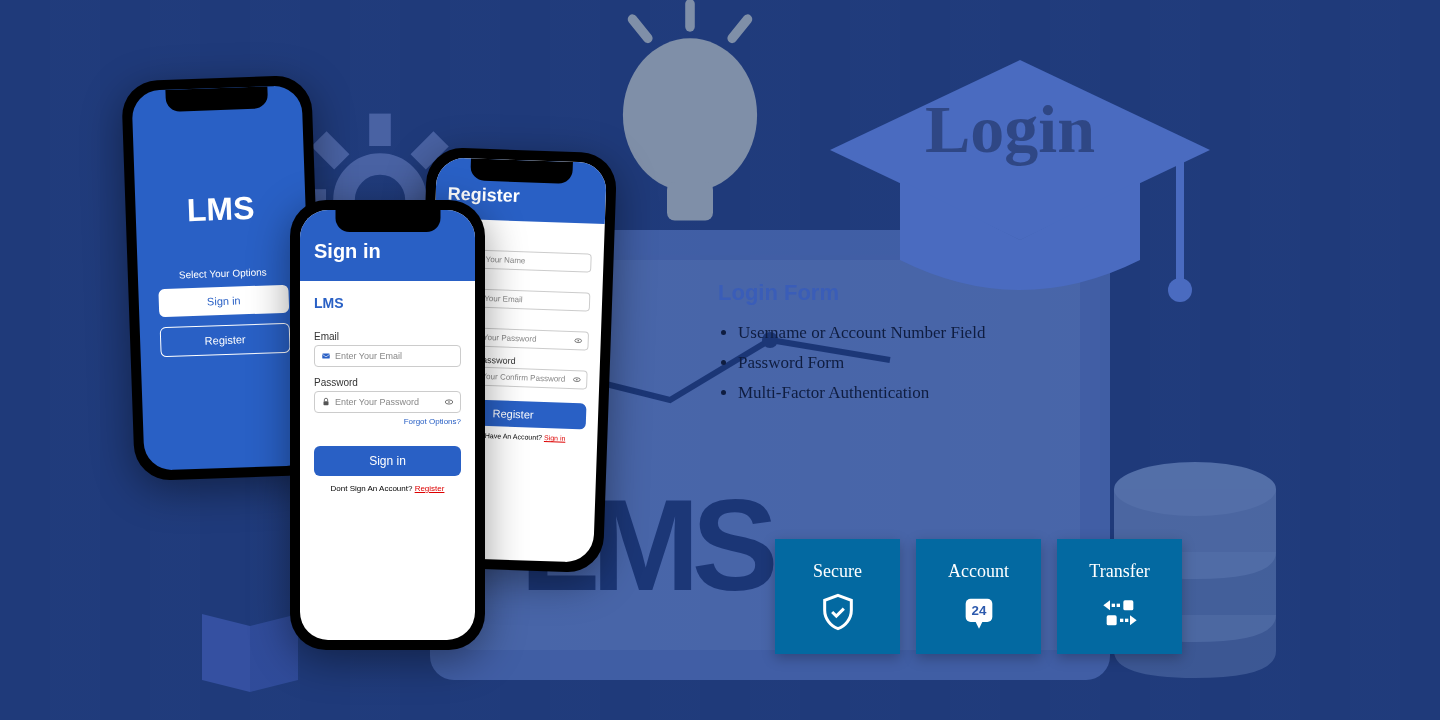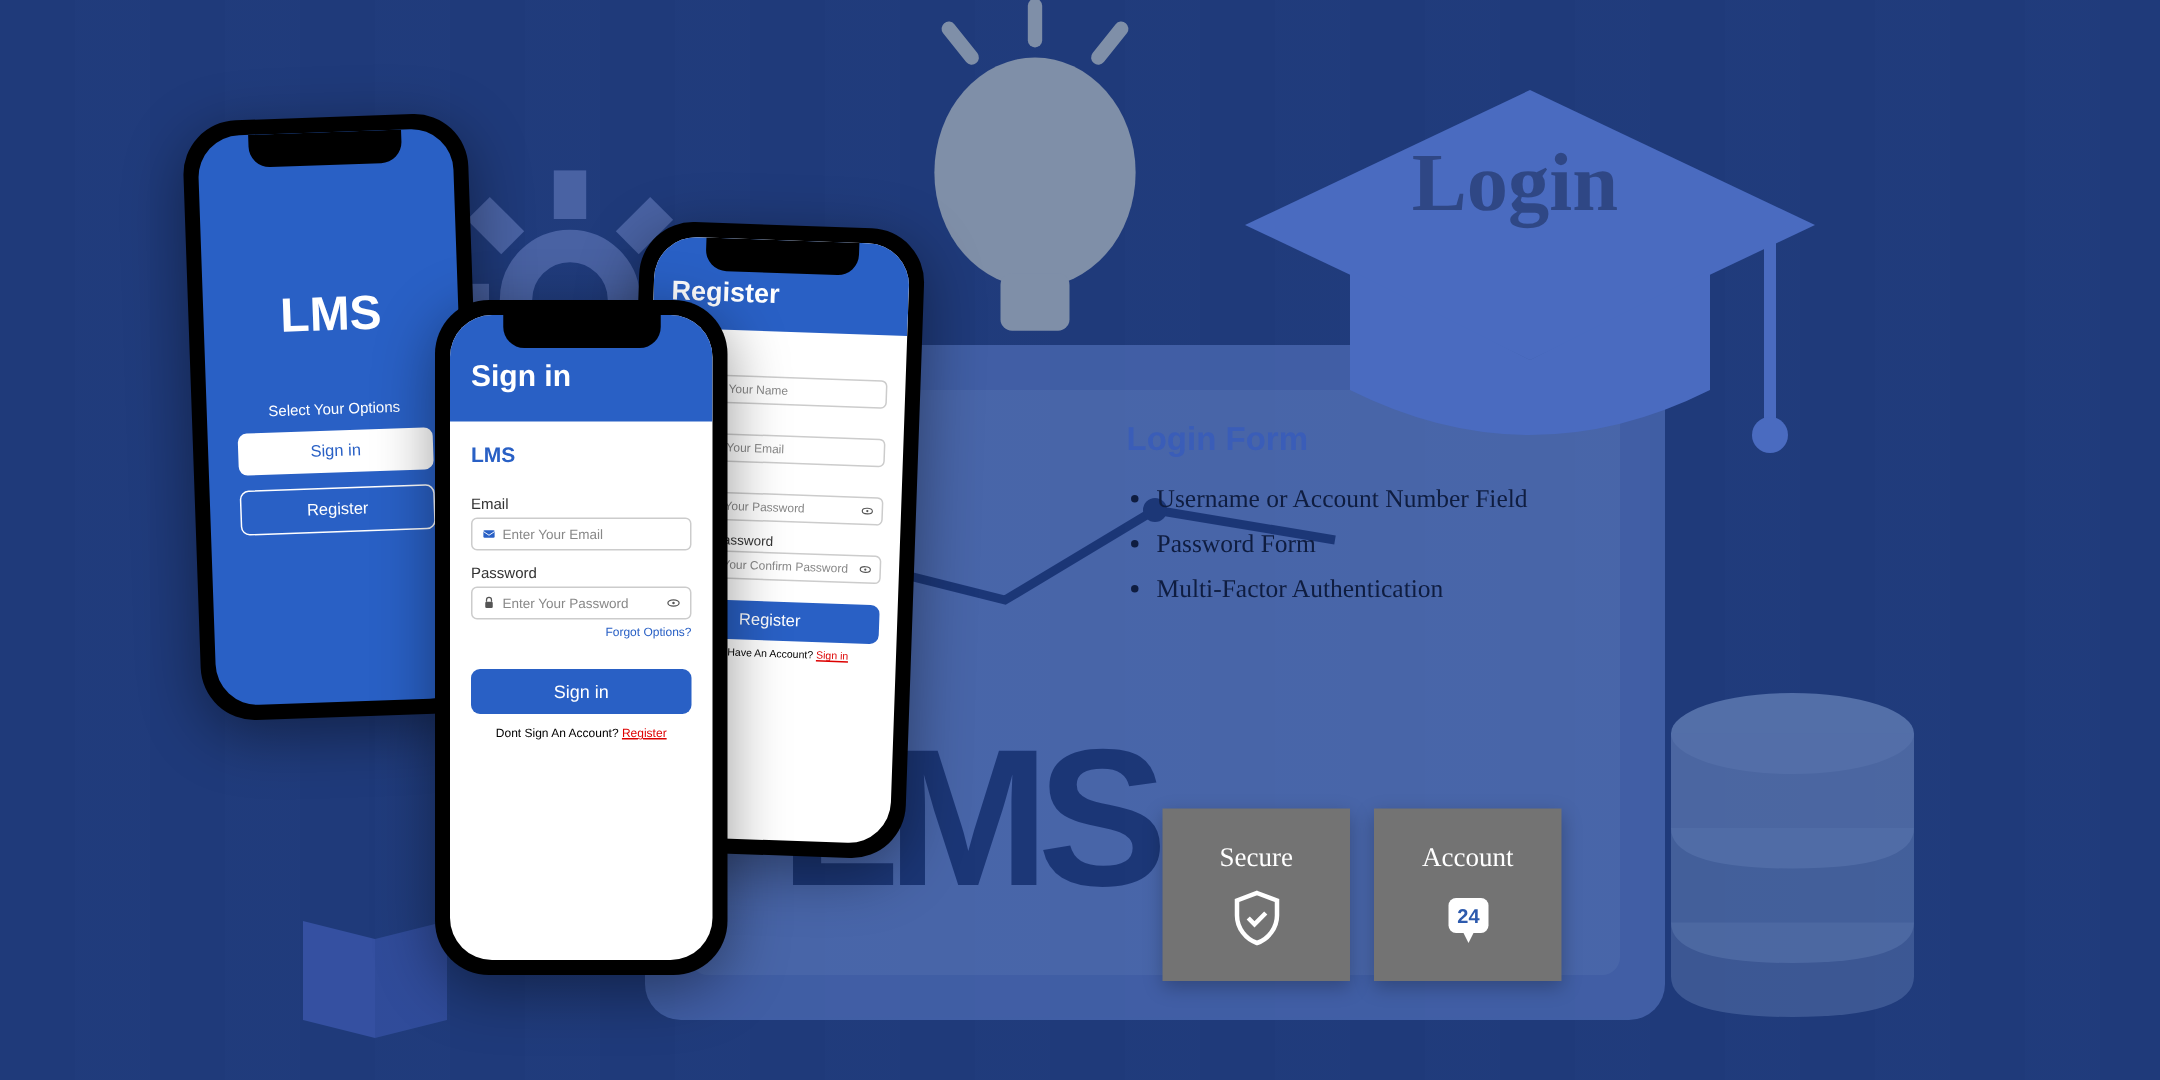--- a/index.html
+++ b/index.html
@@ -165,34 +165,34 @@
 
 .hero-heading {
   position: absolute;
   left: 720px;
   top: 90px;
   width: 580px;
   text-align: center;
 }
 .hero-heading h1 {
   color: #1a2a55;
-  font-size: 55px;
+  font-size: 68px;
   font-weight: bold;
   opacity: 0.55;
   margin-bottom: 30px;
 }
 .hero-heading p {
   color: #0f1d40;
   font-size: 17px;
   line-height: 1.5;
 }
 
 .login-form-block {
   position: absolute;
-  left: 751px;
+  left: 718px;
   top: 280px;
   width: 500px;
 }
 .login-form-block h3 {
   color: #3a5db8;
   font-size: 22px;
   font-family: Arial, sans-serif;
   font-weight: bold;
   margin-bottom: 12px;
 }
@@ -208,21 +208,21 @@
 
 
 .feature-cards {
   position: absolute;
   bottom: 66px;
   left: 775px;
   display: flex;
   gap: 16px;
 }
 .card {
-  background: #737373;
+  background: #0369a1;
   width: 125px;
   height: 115px;
   display: flex;
   flex-direction: column;
   align-items: center;
   justify-content: center;
   gap: 10px;
   box-shadow: 0 4px 12px rgba(0,0,0,0.25);
 }
 .card-label {
@@ -419,13 +419,28 @@
     </svg>
   </div>
   <div class="card">
     <div class="card-label">Account</div>
     <svg class="card-icon" viewBox="0 0 24 24">
       <rect x="4" y="4" width="16" height="14" rx="3" fill="currentColor"></rect>
       <polygon points="10,18 14,18 12,22" fill="currentColor"></polygon>
       <text x="12" y="14" font-size="8" font-weight="bold" text-anchor="middle" fill="#2d5aad" font-family="Arial">24</text>
     </svg>
   </div>
+  <div class="card">
+    <div class="card-label">Transfer</div>
+    <svg class="card-icon" viewBox="0 0 24 24">
+      <g fill="currentColor">
+        <polygon points="2,8 6,5 6,11"></polygon>
+        <rect x="7" y="7" width="2" height="2"></rect>
+        <rect x="10" y="7" width="2" height="2"></rect>
+        <rect x="14" y="5" width="6" height="6" rx="1"></rect>
+        <rect x="4" y="14" width="6" height="6" rx="1"></rect>
+        <rect x="12" y="16" width="2" height="2"></rect>
+        <rect x="15" y="16" width="2" height="2"></rect>
+        <polygon points="22,17 18,14 18,20"></polygon>
+      </g>
+    </svg>
+  </div>
 </div>
 
 </body></html>

